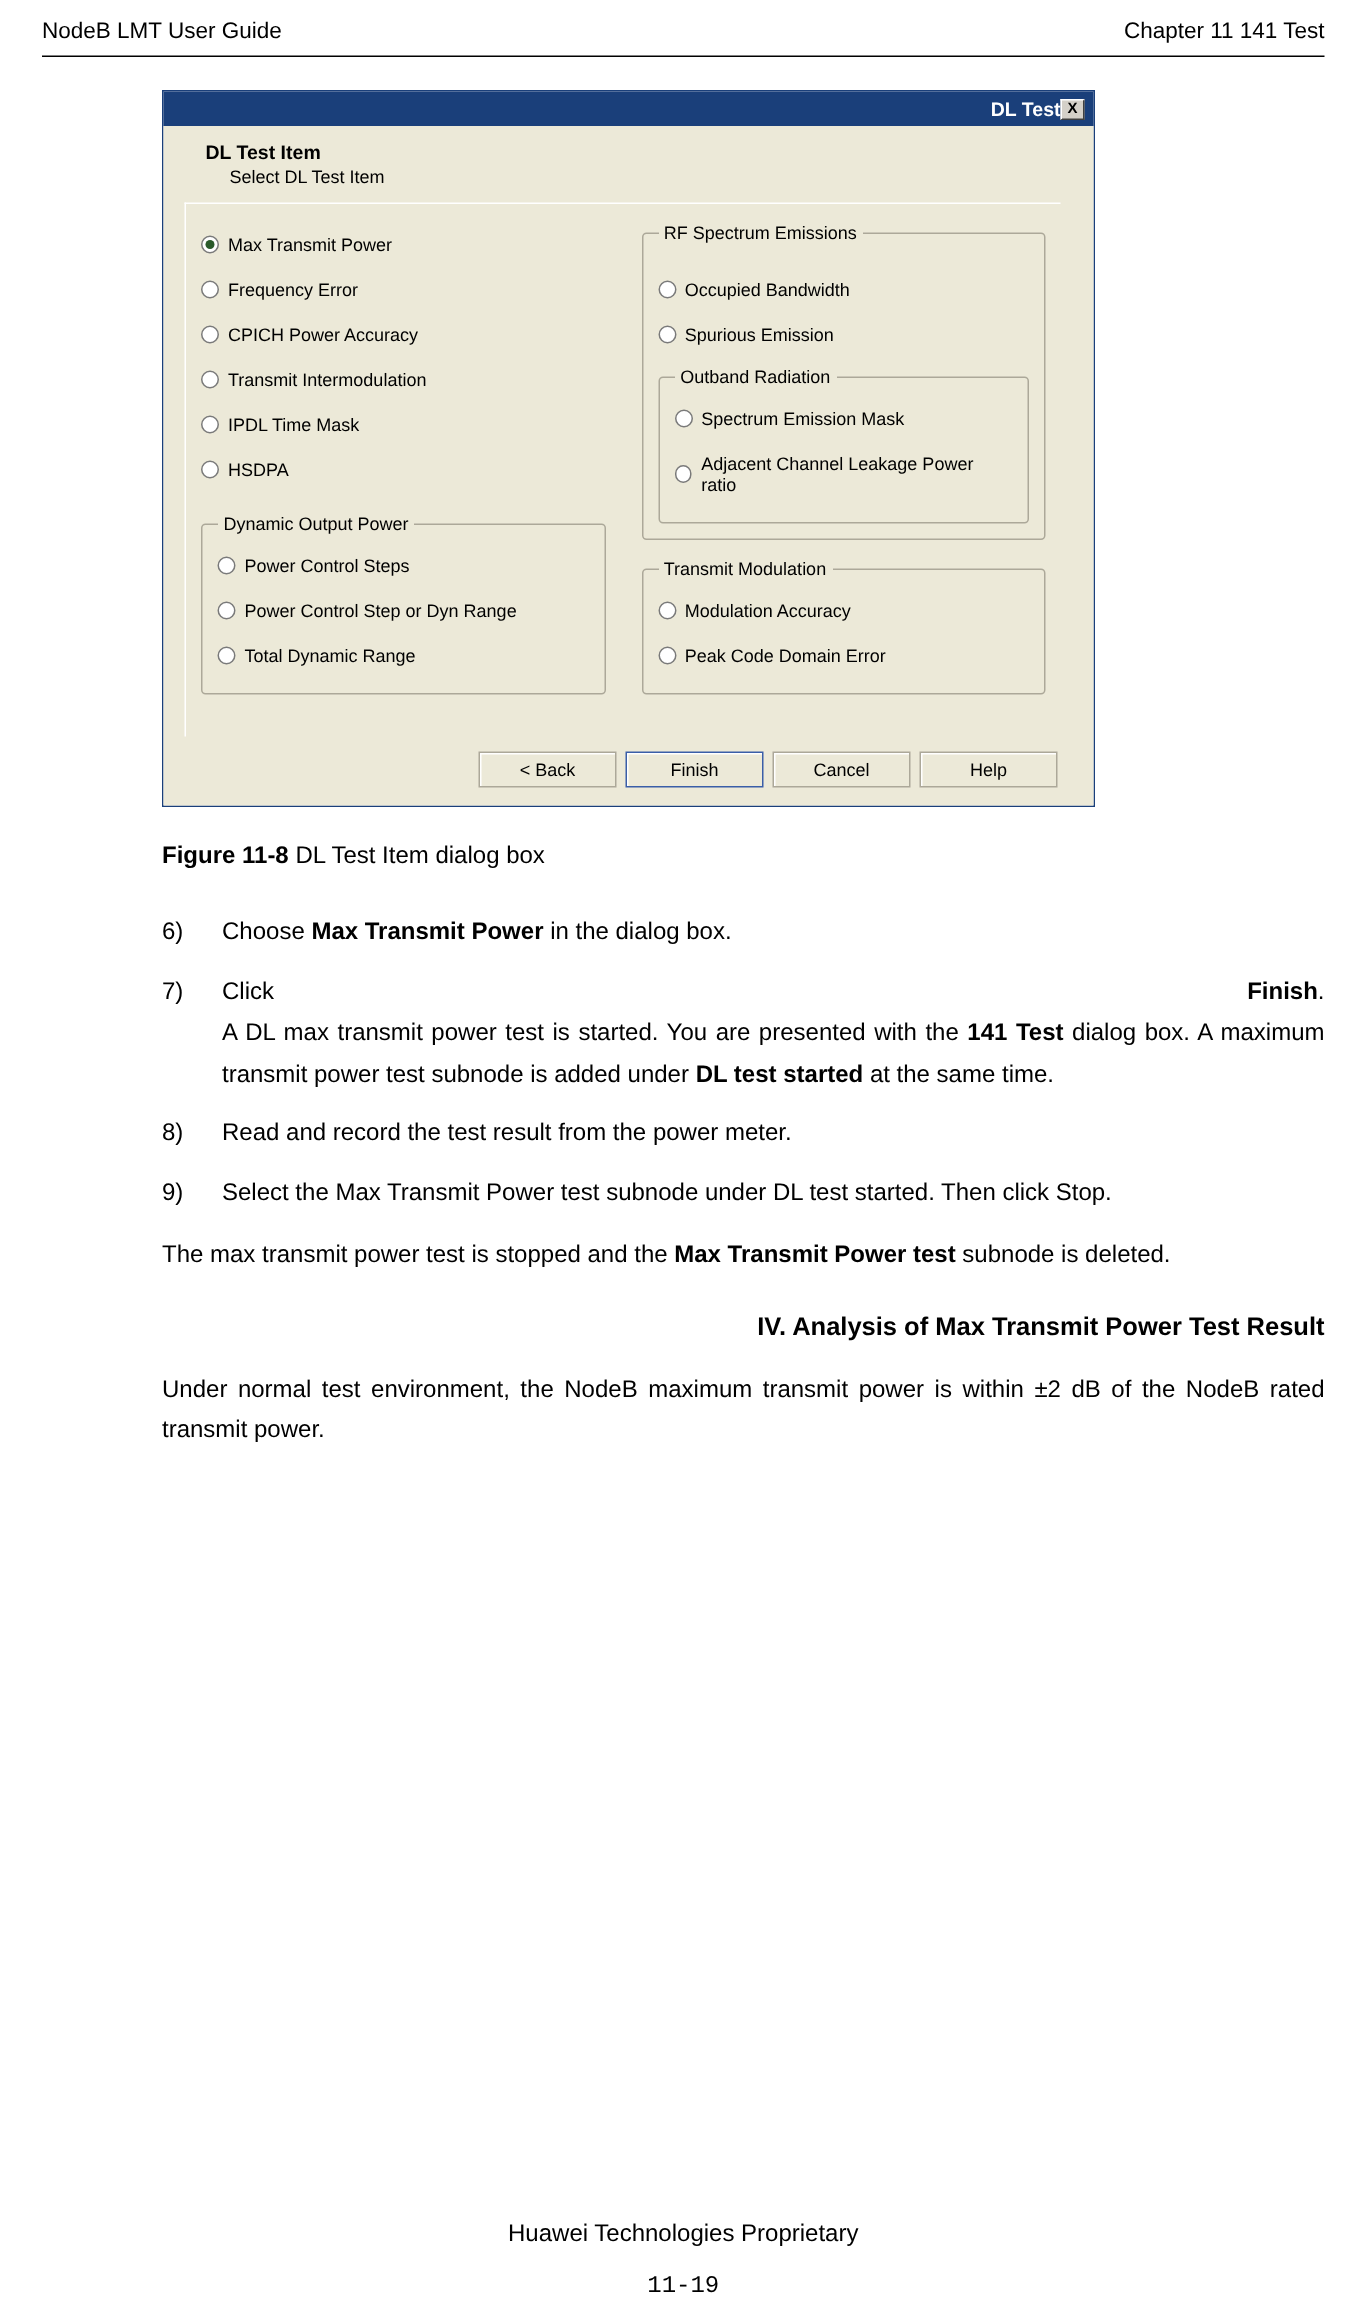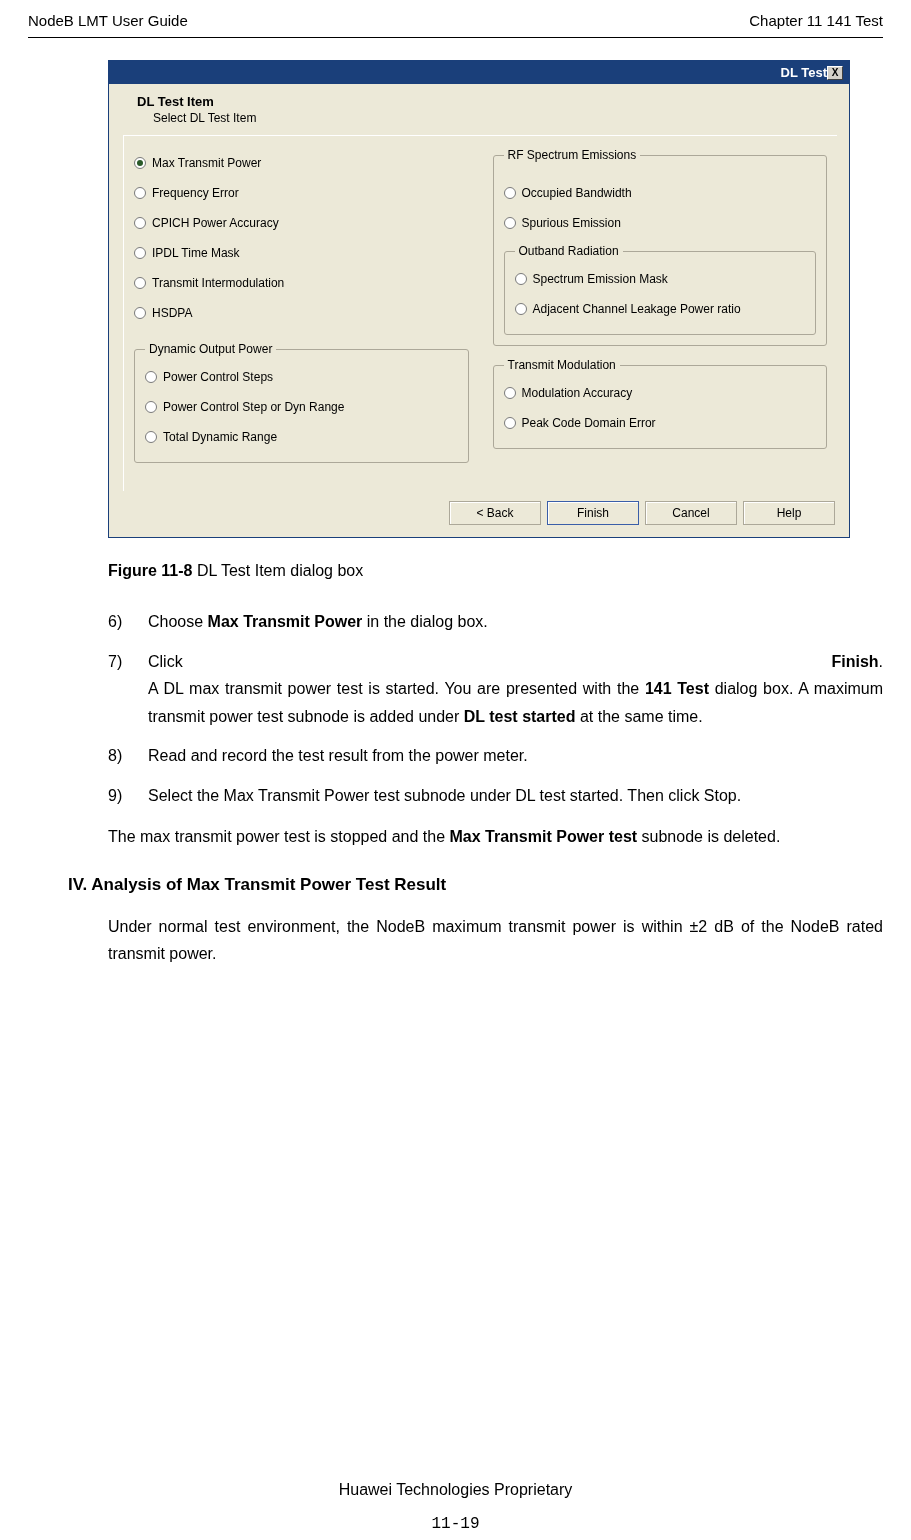--- a/index.html
+++ b/index.html
@@ -43,22 +43,22 @@
       border-bottom-color: #404040;
       color: #000;
       font-size: 10px;
       line-height: 12px;
       text-align: center;
       font-family: Arial;
       font-weight: bold;
     }
     .dialog-body {
       background: #ece9d8;
-      padding: 10px 8px 12px 10px;
-      width: 740px;
+      padding: 10px 18px 12px 10px;
+      width: 620px;
     }
     .item-header {
       font-size: 13px;
       font-weight: bold;
       padding: 0 0 2px 18px;
     }
     .item-sub {
       font-size: 12px;
       padding: 0 0 4px 34px;
     }
@@ -131,21 +131,21 @@
       font-size: 16px;
       padding: 24px 0 22px 0;
     }
     .caption .bold { font-weight: bold; }
     ol.steps { list-style: none; font-size: 16px; }
     ol.steps li { display: flex; padding: 6px 0; line-height: 1.72; text-align: justify; }
     ol.steps li .num { width: 40px; flex-shrink: 0; }
     ol.steps li .body { flex: 1; }
     .finish-row { display: flex; justify-content: space-between; }
     .para { font-size: 16px; line-height: 1.72; text-align: justify; padding: 8px 0; }
-    .section-h { font-size: 17px; font-weight: bold; padding: 16px 0 10px 0; }
+    .section-h { font-size: 17px; font-weight: bold; padding: 16px 0 10px 0; text-align: right; }
     .footer {
       position: absolute;
       bottom: 7px;
       width: 100%;
       text-align: center;
       font-size: 16px;
     }
     .footer .line2 { padding-top: 16px; font-family: Liberation Mono, monospace; }
   </style>
 </head>
@@ -177,25 +177,25 @@
           <div class="radio-row">
               <span class="radio"></span>
               <span>Frequency Error</span>
             </div>
           <div class="radio-row">
               <span class="radio"></span>
               <span>CPICH Power Accuracy</span>
             </div>
           <div class="radio-row">
               <span class="radio"></span>
+              <span>Transmit Intermodulation</span>
+            </div>
+          <div class="radio-row">
+              <span class="radio"></span>
               <span>IPDL Time Mask</span>
-            </div>
-          <div class="radio-row">
-              <span class="radio"></span>
-              <span>Transmit Intermodulation</span>
             </div>
           <div class="radio-row">
               <span class="radio"></span>
               <span>HSDPA</span>
             </div>
 
           <fieldset class="win" style="margin-top:14px">
             <legend>Dynamic Output Power</legend>
             <div class="radio-row">
                 <span class="radio"></span>

